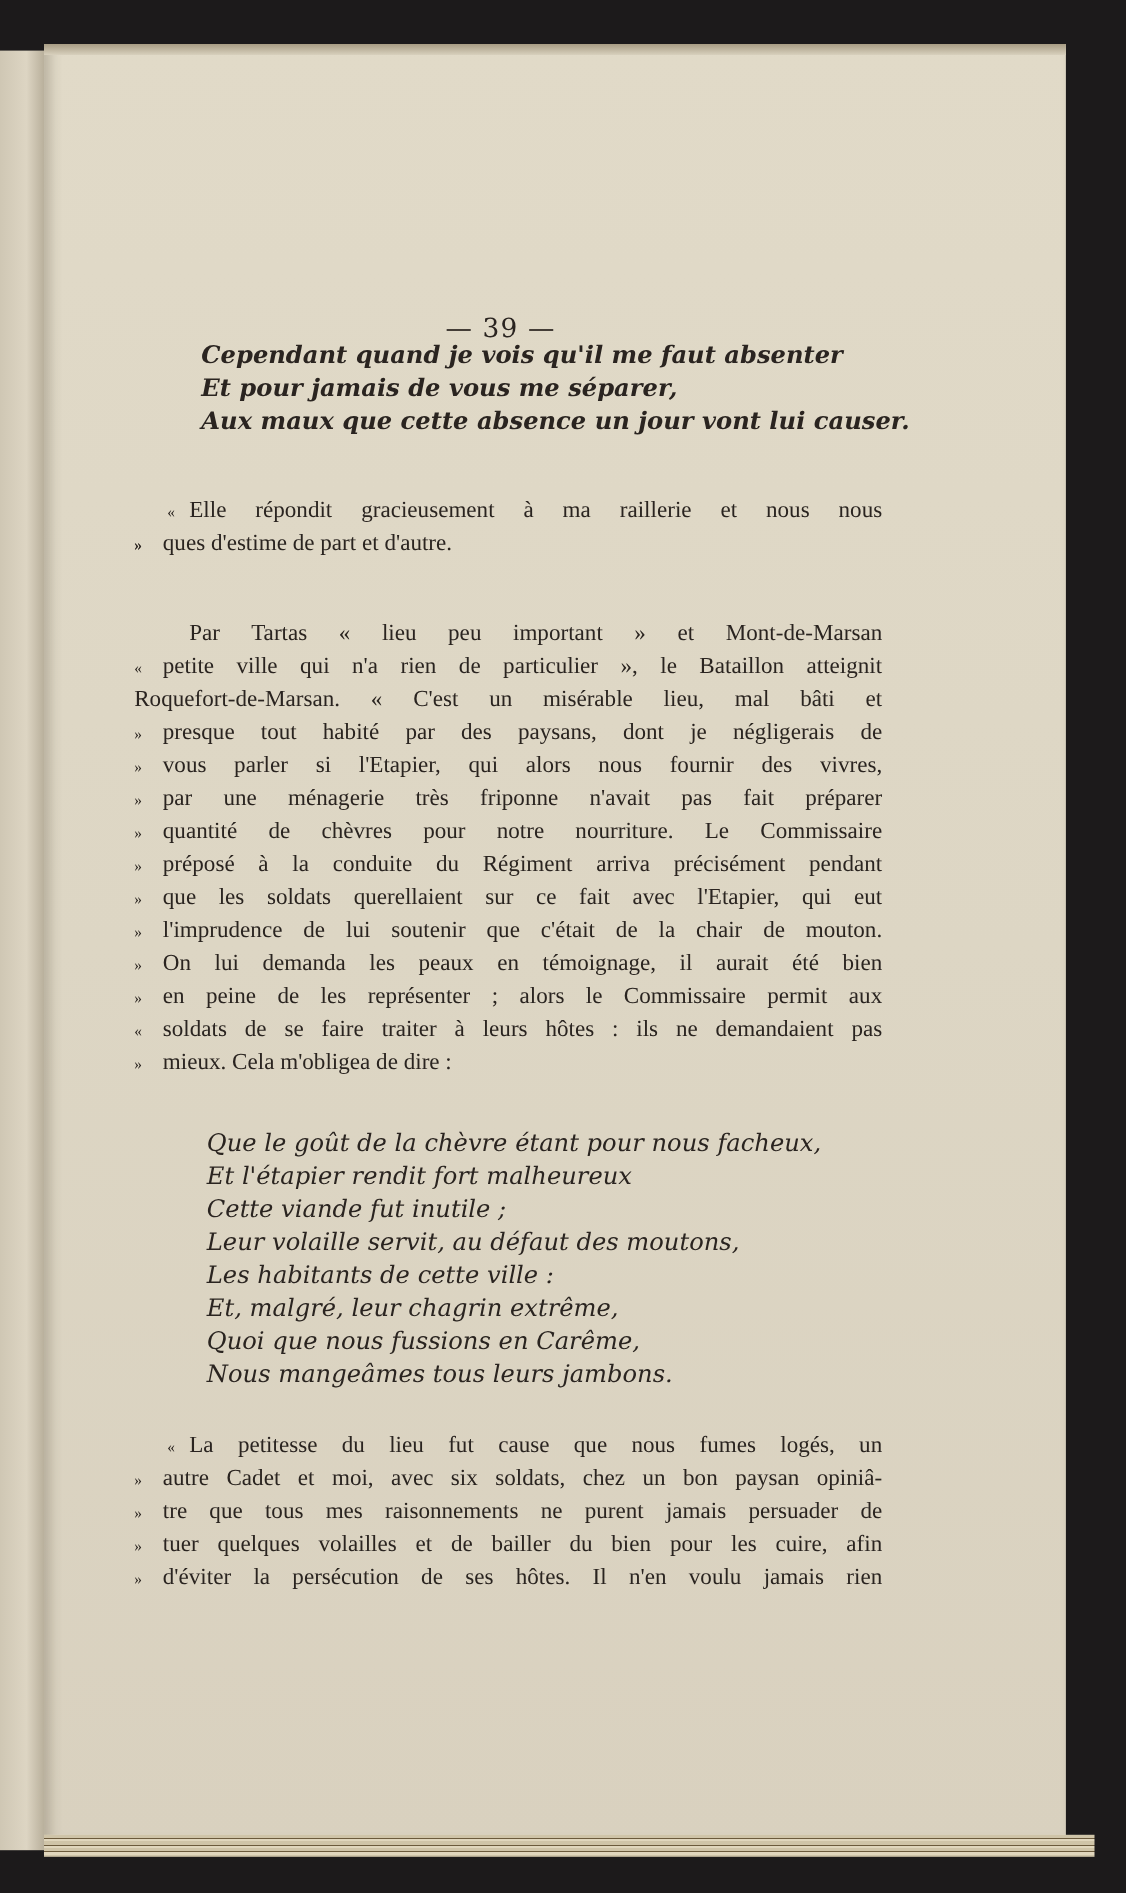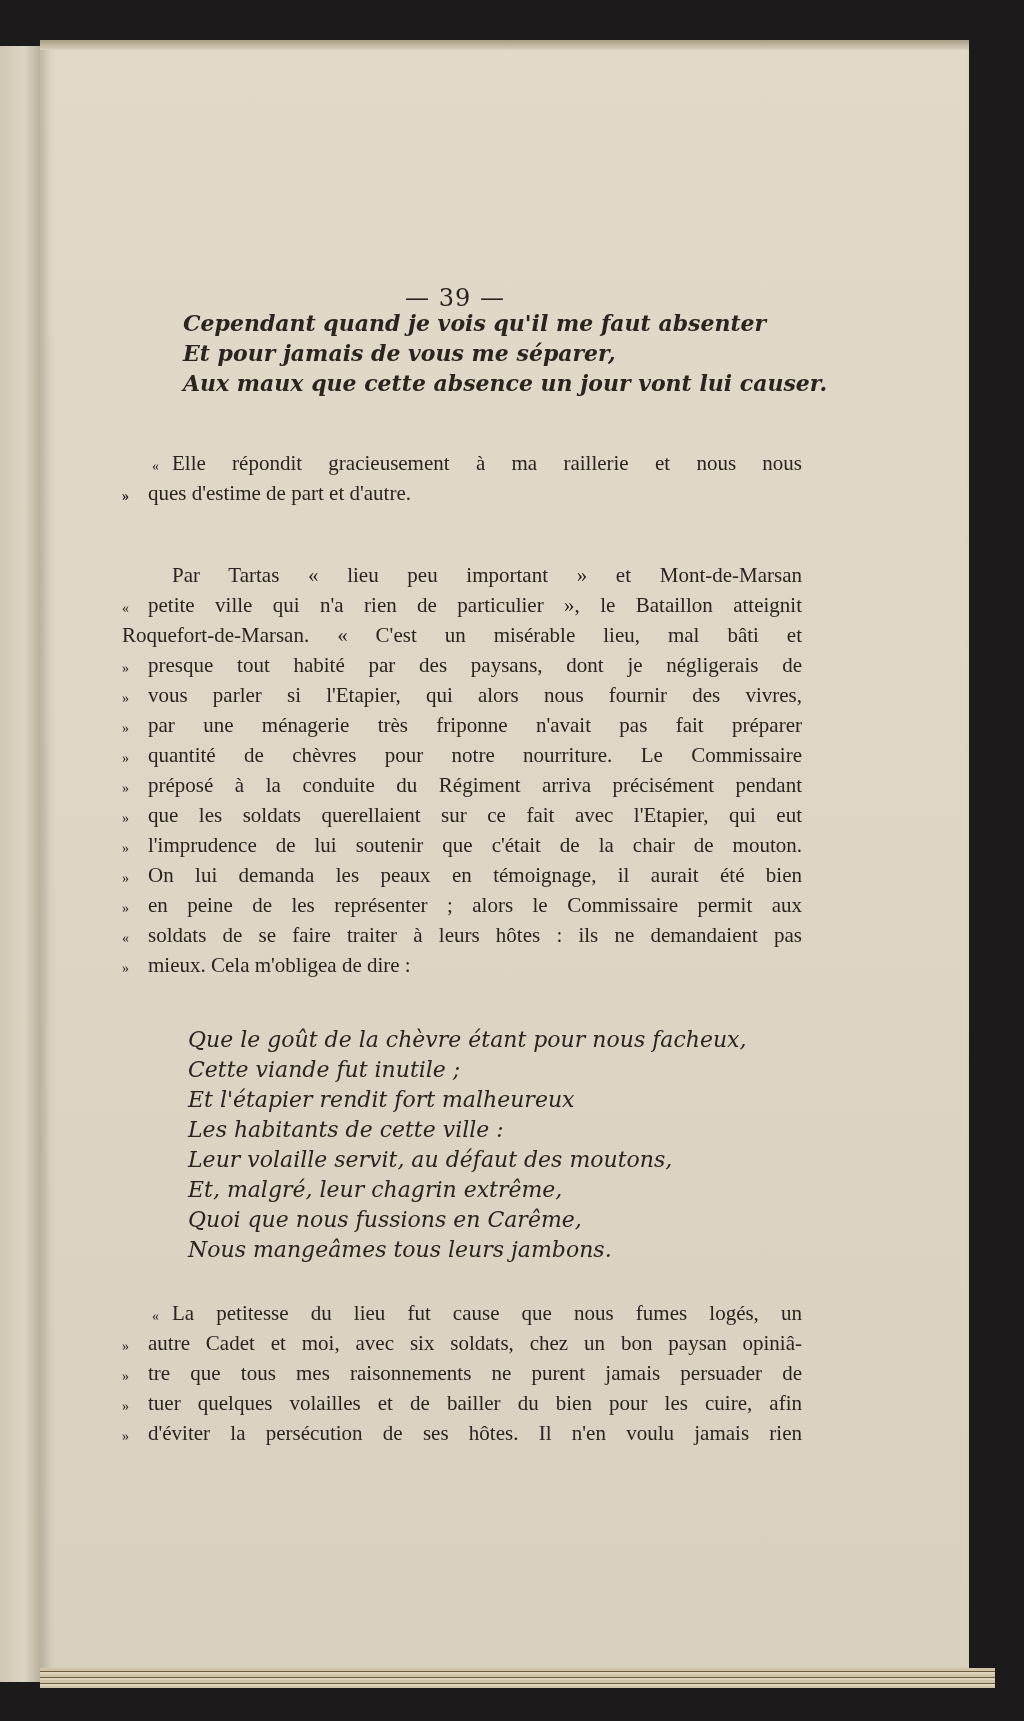--- a/index.html
+++ b/index.html
@@ -84,24 +84,24 @@
       <div class="line"><span class="q">»</span><span>que les soldats querellaient sur ce fait avec l'Etapier, qui eut</span></div>
       <div class="line"><span class="q">»</span><span>l'imprudence de lui soutenir que c'était de la chair de mouton.</span></div>
       <div class="line"><span class="q">»</span><span>On lui demanda les peaux en témoignage, il aurait été bien</span></div>
       <div class="line"><span class="q">»</span><span>en peine de les représenter ; alors le Commissaire permit aux</span></div>
       <div class="line"><span class="q">«</span><span>soldats de se faire traiter à leurs hôtes : ils ne demandaient pas</span></div>
       <div class="line last"><span class="q">»</span><span>mieux. Cela m'obligea de dire :</span></div>
     </div>
 
     <div class="verse" style="left:148px; top:985px;">
       <div class="line">Que le goût de la chèvre étant pour nous facheux,</div>
+      <div class="line">Et l'étapier rendit fort malheureux</div>
       <div class="line">Cette viande fut inutile ;</div>
-      <div class="line">Et l'étapier rendit fort malheureux</div>
+      <div class="line">Leur volaille servit, au défaut des moutons,</div>
       <div class="line">Les habitants de cette ville :</div>
-      <div class="line">Leur volaille servit, au défaut des moutons,</div>
       <div class="line">Et, malgré, leur chagrin extrême,</div>
       <div class="line">Quoi que nous fussions en Carême,</div>
       <div class="line">Nous mangeâmes tous leurs jambons.</div>
     </div>
 
     <div class="prose" style="top:1258px;">
       <div class="line first"><span class="q">«</span><span>La petitesse du lieu fut cause que nous fumes logés, un</span></div>
       <div class="line"><span class="q">»</span><span>autre Cadet et moi, avec six soldats, chez un bon paysan opiniâ-</span></div>
       <div class="line"><span class="q">»</span><span>tre que tous mes raisonnements ne purent jamais persuader de</span></div>
       <div class="line"><span class="q">»</span><span>tuer quelques volailles et de bailler du bien pour les cuire, afin</span></div>

